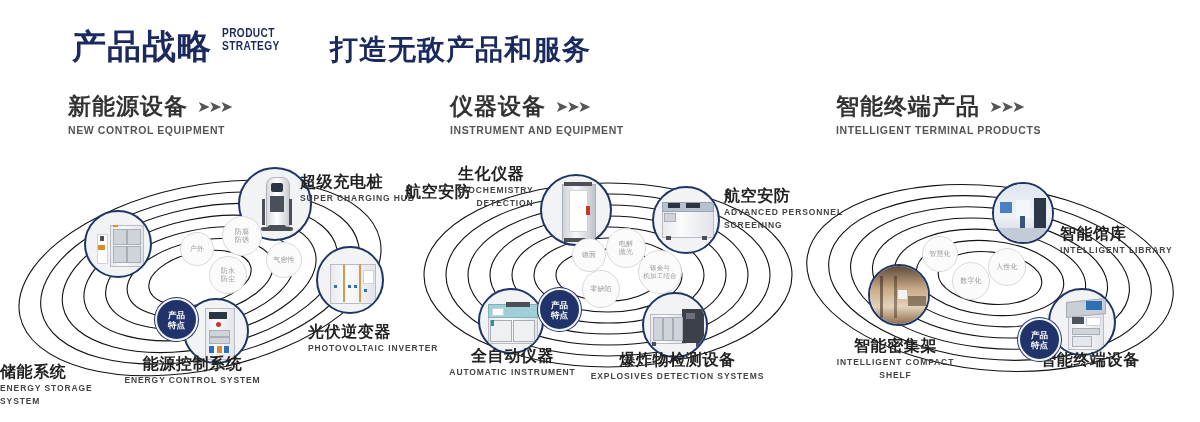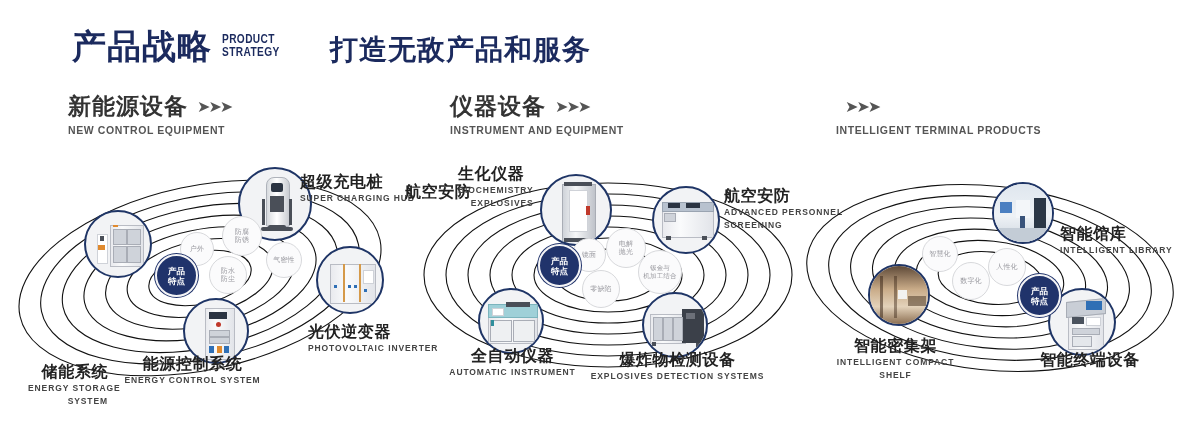--- a/index.html
+++ b/index.html
@@ -4,21 +4,21 @@
 <style>
   html,body{margin:0;padding:0;}
   body{
     width:1200px;height:422px;background:#ffffff;overflow:hidden;
     font-family:"Liberation Sans","DejaVu Sans",sans-serif;
     position:relative;
   }
   .page{position:relative;width:1200px;height:422px;}
 
   
-  .hdr{position:absolute;left:72px;top:26px;display:flex;align-items:center;}
+  .hdr{position:absolute;left:72px;top:26px;display:flex;align-items:flex-start;}
   .hdr-cn{
     font-size:34px;font-weight:bold;color:#1b2a5e;letter-spacing:1px;
     line-height:40px;white-space:nowrap;
   }
   .hdr-en{
     margin-left:10px;margin-bottom:3px;color:#1b2a5e;font-weight:bold;
     font-size:13px;line-height:13px;letter-spacing:.5px;
     transform:scaleX(.78);transform-origin:left bottom;white-space:nowrap;
   }
   .hdr-sub{
@@ -57,28 +57,28 @@
     border:1px solid #d8d9dc;background:#fbfbfc;
     display:flex;align-items:center;justify-content:center;
     text-align:center;color:#9a9aa0;box-sizing:border-box;
     font-size:7px;line-height:8.5px;letter-spacing:.2px;
   }
   .core{
     position:absolute;border-radius:50%;
     background:#20336b;border:2px solid #f4f4f6;
     display:flex;align-items:center;justify-content:center;text-align:center;
     color:#ffffff;font-weight:bold;font-size:8.5px;line-height:10px;
-    box-shadow:0 0 0 1px #20336b;box-sizing:border-box;
+    box-shadow:0 0 0 1px #20336b;box-sizing:border-box;margin-top:44px;
   }
 
   
   .lbl{position:absolute;white-space:nowrap;}
   .lbl .cn{font-size:16px;font-weight:bold;color:#222222;letter-spacing:.6px;line-height:19px;}
   .lbl .en{font-size:8.5px;font-weight:bold;color:#444;letter-spacing:.9px;line-height:11px;margin-top:2px;}
-  .lbl.r{text-align:right;padding-left:28px;}
+  .lbl.r{}
   .lbl.c{text-align:center;}
   .cab{position:absolute;background:linear-gradient(90deg,#e9eaee 0%,#fafbfc 35%,#e2e4e9 100%);border:1px solid #b9bcc4;}
   .pan{position:absolute;background:#cfd3da;border:1px solid #a9adb6;}
   .scr{position:absolute;background:#2b3442;}
   .acc{position:absolute;background:#e08a2e;}
   .blu{position:absolute;background:#2f6fb5;}
   .dk{position:absolute;background:#4a4f58;}
   .wh{position:absolute;background:#ffffff;border:1px solid #cfd2d8;}
 </style>
 </head>
@@ -106,20 +106,21 @@
   <div class="sect" style="left:450px;top:93px;">
     <div class="cn">
       <span>仪器设备</span>
       <span class="arrows">➤➤➤</span>
     </div>
     <div class="en">INSTRUMENT AND EQUIPMENT</div>
   </div>
 
   <div class="sect" style="left:836px;top:93px;">
     <div class="cn">
+      <span>智能终端产品</span>
       <span class="arrows">➤➤➤</span>
     </div>
     <div class="en">INTELLIGENT TERMINAL PRODUCTS</div>
   </div>
 
   <div class="cluster" style="left:0px;width:420px;">
 
     <svg width="420" height="250" viewBox="0 0 420 250">
       <g fill="none" stroke="#111111" stroke-width="1.1">
         <ellipse cx="200" cy="128" rx="52" ry="26" transform="rotate(-12 200 128)"></ellipse>
@@ -245,21 +246,21 @@
         <div class="dk" style="left:22px;top:62px;width:28px;height:4px;"></div>
       </div>
     </div>
 
     <div class="lbl" style="left:5px;top:32px;">
       <div class="cn">航空安防</div>
     </div>
     <div class="lbl" style="left:58px;top:14px;">
       <div class="cn">生化仪器</div>
       <div class="en" style="text-align:center;">BIOCHEMISTRY</div>
-      <div class="en" style="text-align:right;">EXPLOSIVES</div>
+      <div class="en" style="text-align:right;">DETECTION</div>
     </div>
 
     <div class="node" style="left:252px;top:36px;width:68px;height:68px;">
       <div class="art">
         <div class="cab" style="left:8px;top:20px;width:50px;height:28px;"></div>
         <div style="position:absolute;left:8px;top:14px;width:50px;height:8px;background:#b8c2cf;border:1px solid #9aa4b1;"></div>
         <div class="scr" style="left:14px;top:15px;width:12px;height:5px;"></div>
         <div class="scr" style="left:32px;top:15px;width:14px;height:5px;"></div>
         <div class="pan" style="left:10px;top:25px;width:10px;height:7px;"></div>
         <div class="dk" style="left:12px;top:48px;width:5px;height:4px;"></div>

